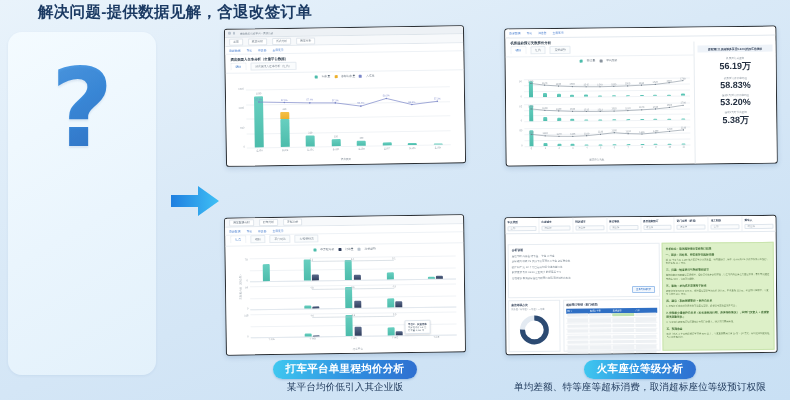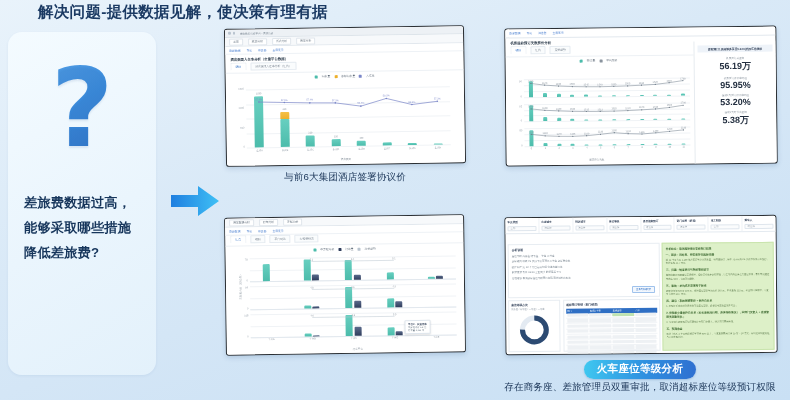--- a/index.html
+++ b/index.html
@@ -237,27 +237,26 @@
     letter-spacing: 0.1px;
   }
   #cap-tl { left: 225px; top: 169px; width: 240px; }
   #cap-tr { left: 495px; top: 169px; width: 290px; }
   #cap-bl { left: 225px; top: 358px; width: 240px; }
   #cap-br { left: 492px; top: 358px; width: 296px; }
 </style>
 </head>
 <body>
 
-<div id="page-title">解决问题-提供数据见解，使决策有理有据</div>
+<div id="page-title">解决问题-提供数据见解，含退改签订单</div>
 
 <div id="question-card">
   <div id="qmark-wrap">
     <span id="qmark">?</span>
   </div>
-  <div id="question-text">差旅费数据过高，能够采取哪些措施降低差旅费?</div>
 </div>
 
 <svg id="flow-arrow" viewBox="0 0 50 34">
   <defs>
     <linearGradient id="agrad" x1="0" y1="0" x2="1" y2="0">
       <stop offset="0%" stop-color="#1f7fe0"></stop>
       <stop offset="100%" stop-color="#3fc0f5"></stop>
     </linearGradient>
   </defs>
   <path d="M1 11 H28 V2 L49 17 L28 32 V23 H1 Z" fill="url(#agrad)"></path>
@@ -520,21 +519,21 @@
         <div class="vlabel" style="left:145.25px;top:68px;">10</div>
         <div class="vlabel" style="left:159.08333333333334px;top:68px;">11</div>
       </div>
     <div class="xaxis-title" style="position:absolute;left:90px;bottom:3px;transform:translateX(-50%);font-size:2.6px;color:#8a949e;">提前预订天数</div>
 
     <div class="statcol">
       <div class="stat-head">提前预订1天能够多享受5.63%折扣汇总指标</div>
       <div class="stat-lab">机票预订总金额</div>
       <div class="stat-val">56.19万</div>
       <div class="stat-lab">机票预订折扣率均值</div>
-      <div class="stat-val">95.95%</div>
+      <div class="stat-val">58.83%</div>
       <div class="stat-lab">提前1天预订折扣率均值</div>
       <div class="stat-val">53.20%</div>
       <div class="stat-lab">提前1天可节省金额</div>
       <div class="stat-val">5.38万</div>
     </div>
   </div>
 </div>
 
 <div class="shot" id="shot-bl">
   <div class="shot-inner">
@@ -762,22 +761,23 @@
         <div class="gp-t">1. 在预订系统中按职级限制可选座位等级，超标选项直接置灰不可选；</div>
         <div class="gp-h">2. 保留极少量例外白名单（如长途夜间行程、身体特殊情况），由部门负责人 + 差旅管理员双重审批；</div>
         <div class="gp-t">3. 每月输出超标预订红榜通报至各部门负责人，纳入部门费用考核。</div>
         <div class="gp-h">五、预期收益</div>
         <div class="gp-t">预计上线后 3 个月内超标订单下降 90% 以上，年度差旅费用节省 25 万 ~ 30 万元，同时提升制度刚性与员工合规意识。</div>
       </div>
   </div>
 </div>
 
 <div class="caption" id="cap-tl">
-  <div class="cap-sub">与前6大集团酒店签署协议价</div>
 </div>
 <div class="caption" id="cap-tr">
 </div>
 <div class="caption" id="cap-bl">
+  <span class="cap-pill">打车平台单里程均价分析</span>
+  <div class="cap-sub">某平台均价低引入其企业版</div>
 </div>
 <div class="caption" id="cap-br">
   <span class="cap-pill">火车座位等级分析</span>
-  <div class="cap-sub">存在商务座、差旅管理员双重审批，取消超标座位等级预订权限</div>
+  <div class="cap-sub">单均差额、特等座等超标消费，取消超标座位等级预订权限</div>
 </div>
 
 </body></html>

